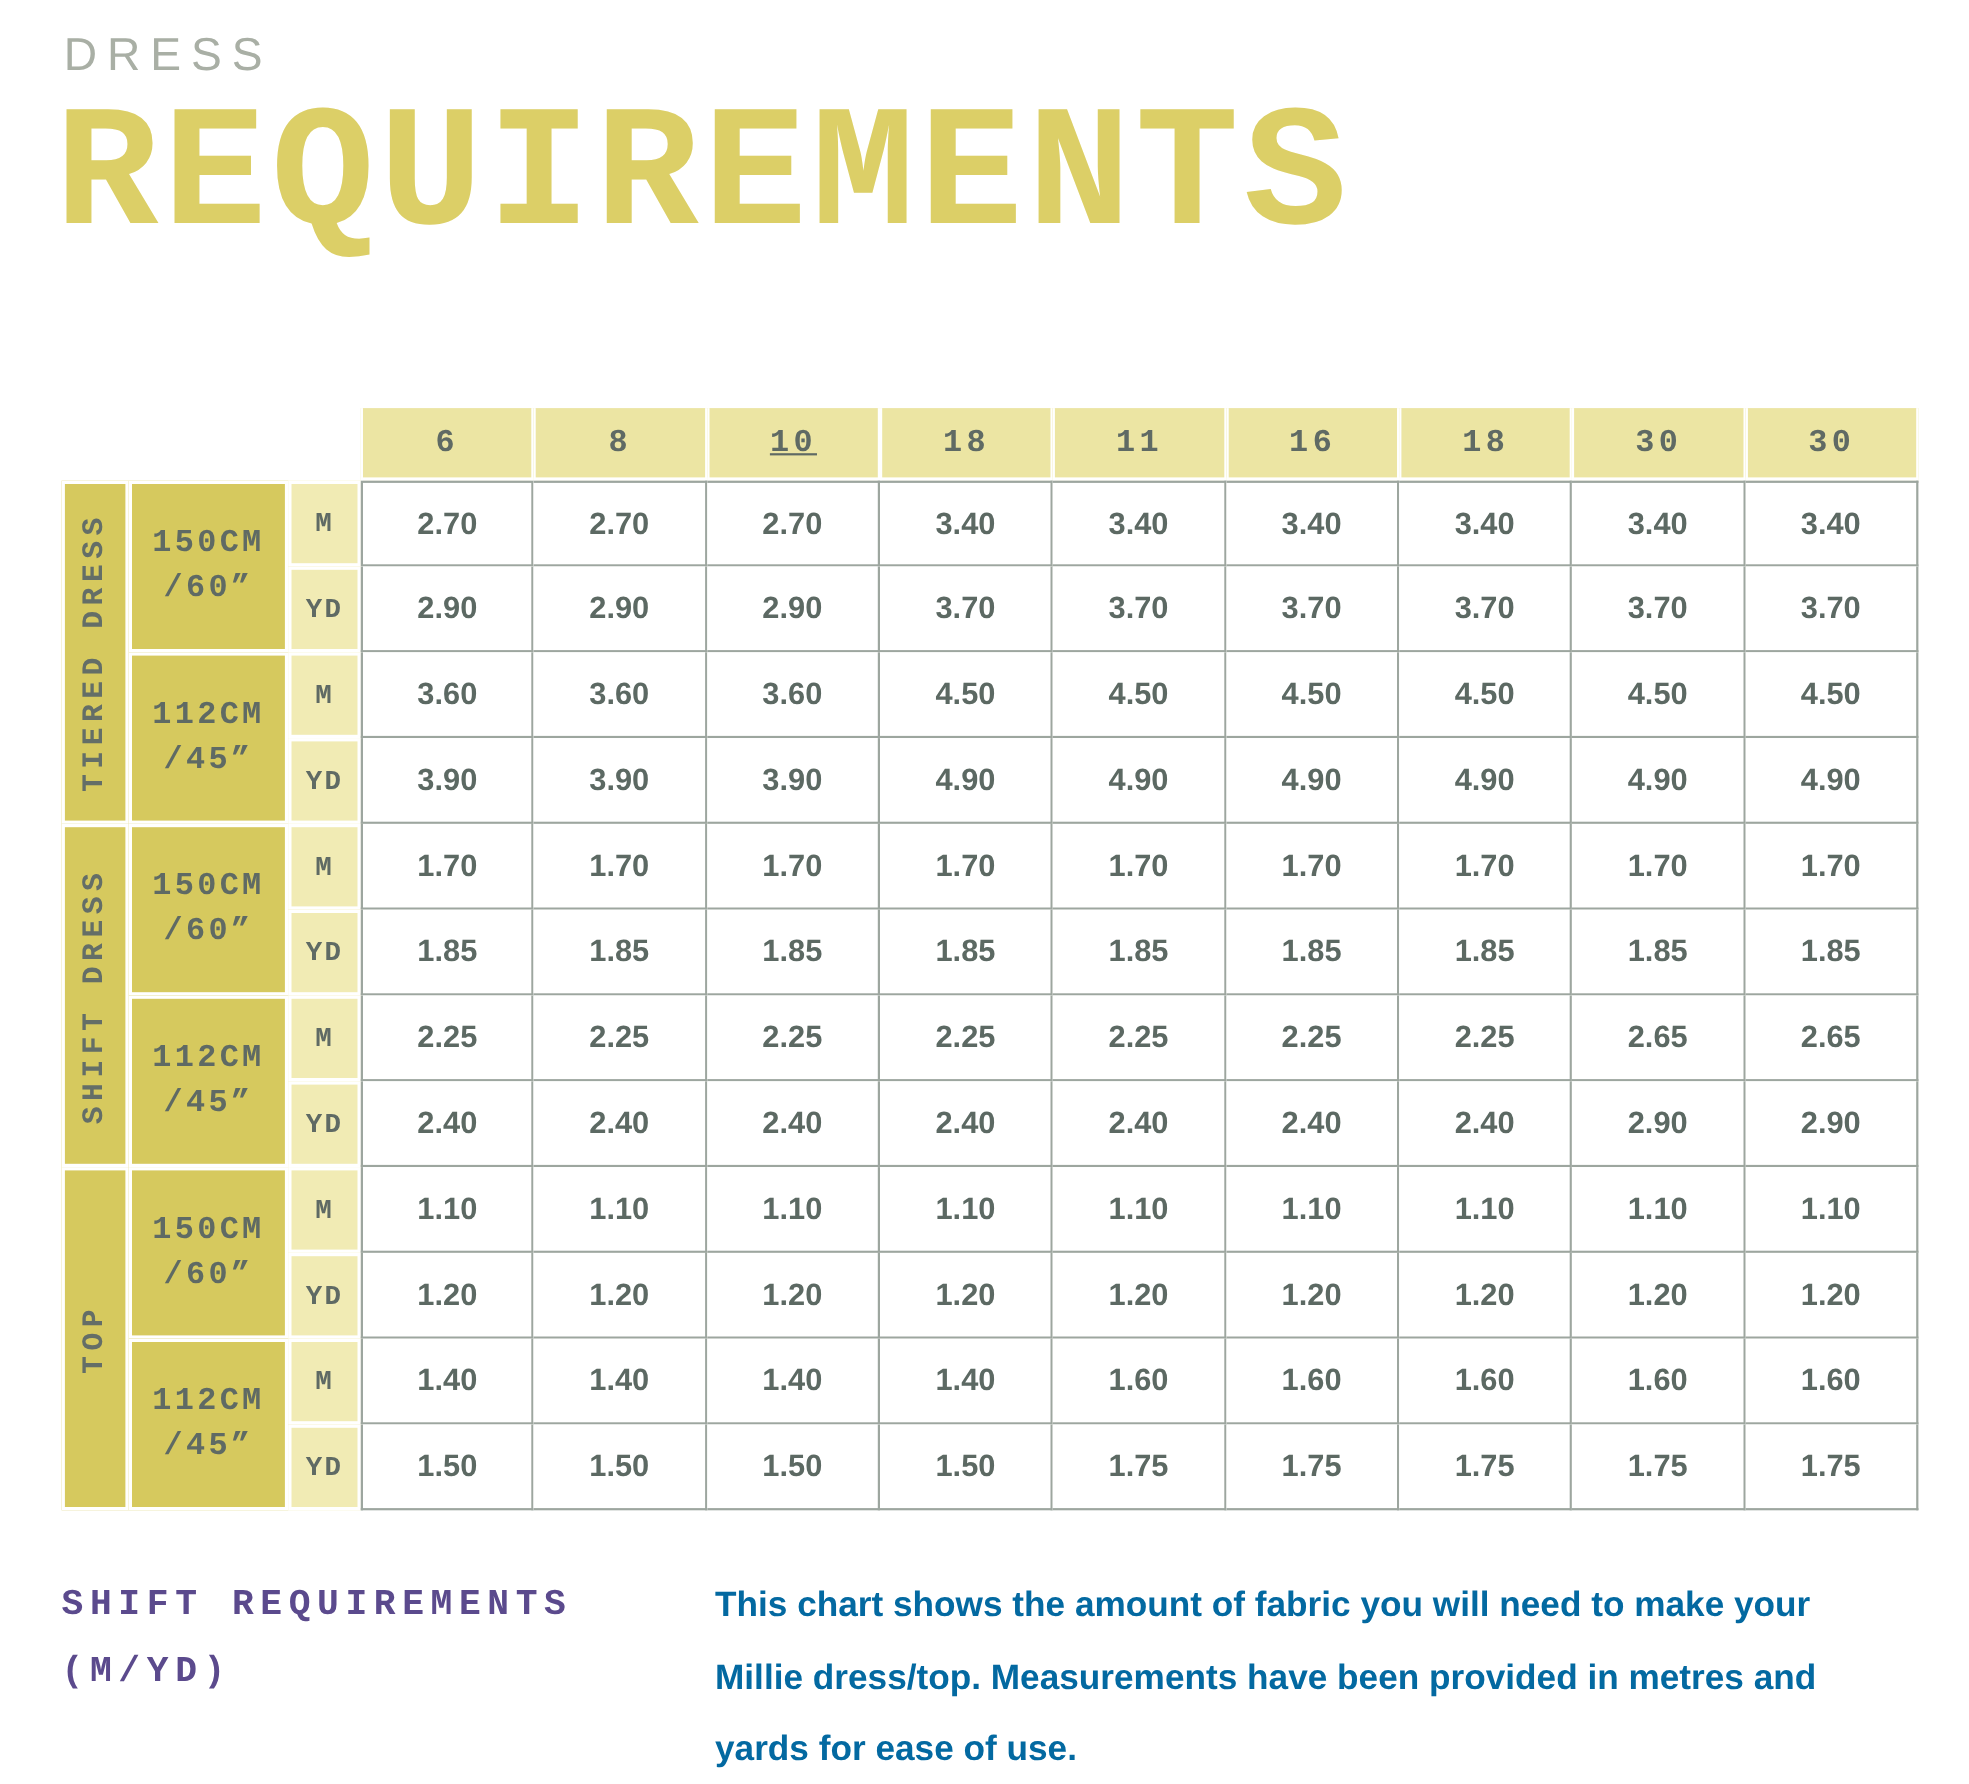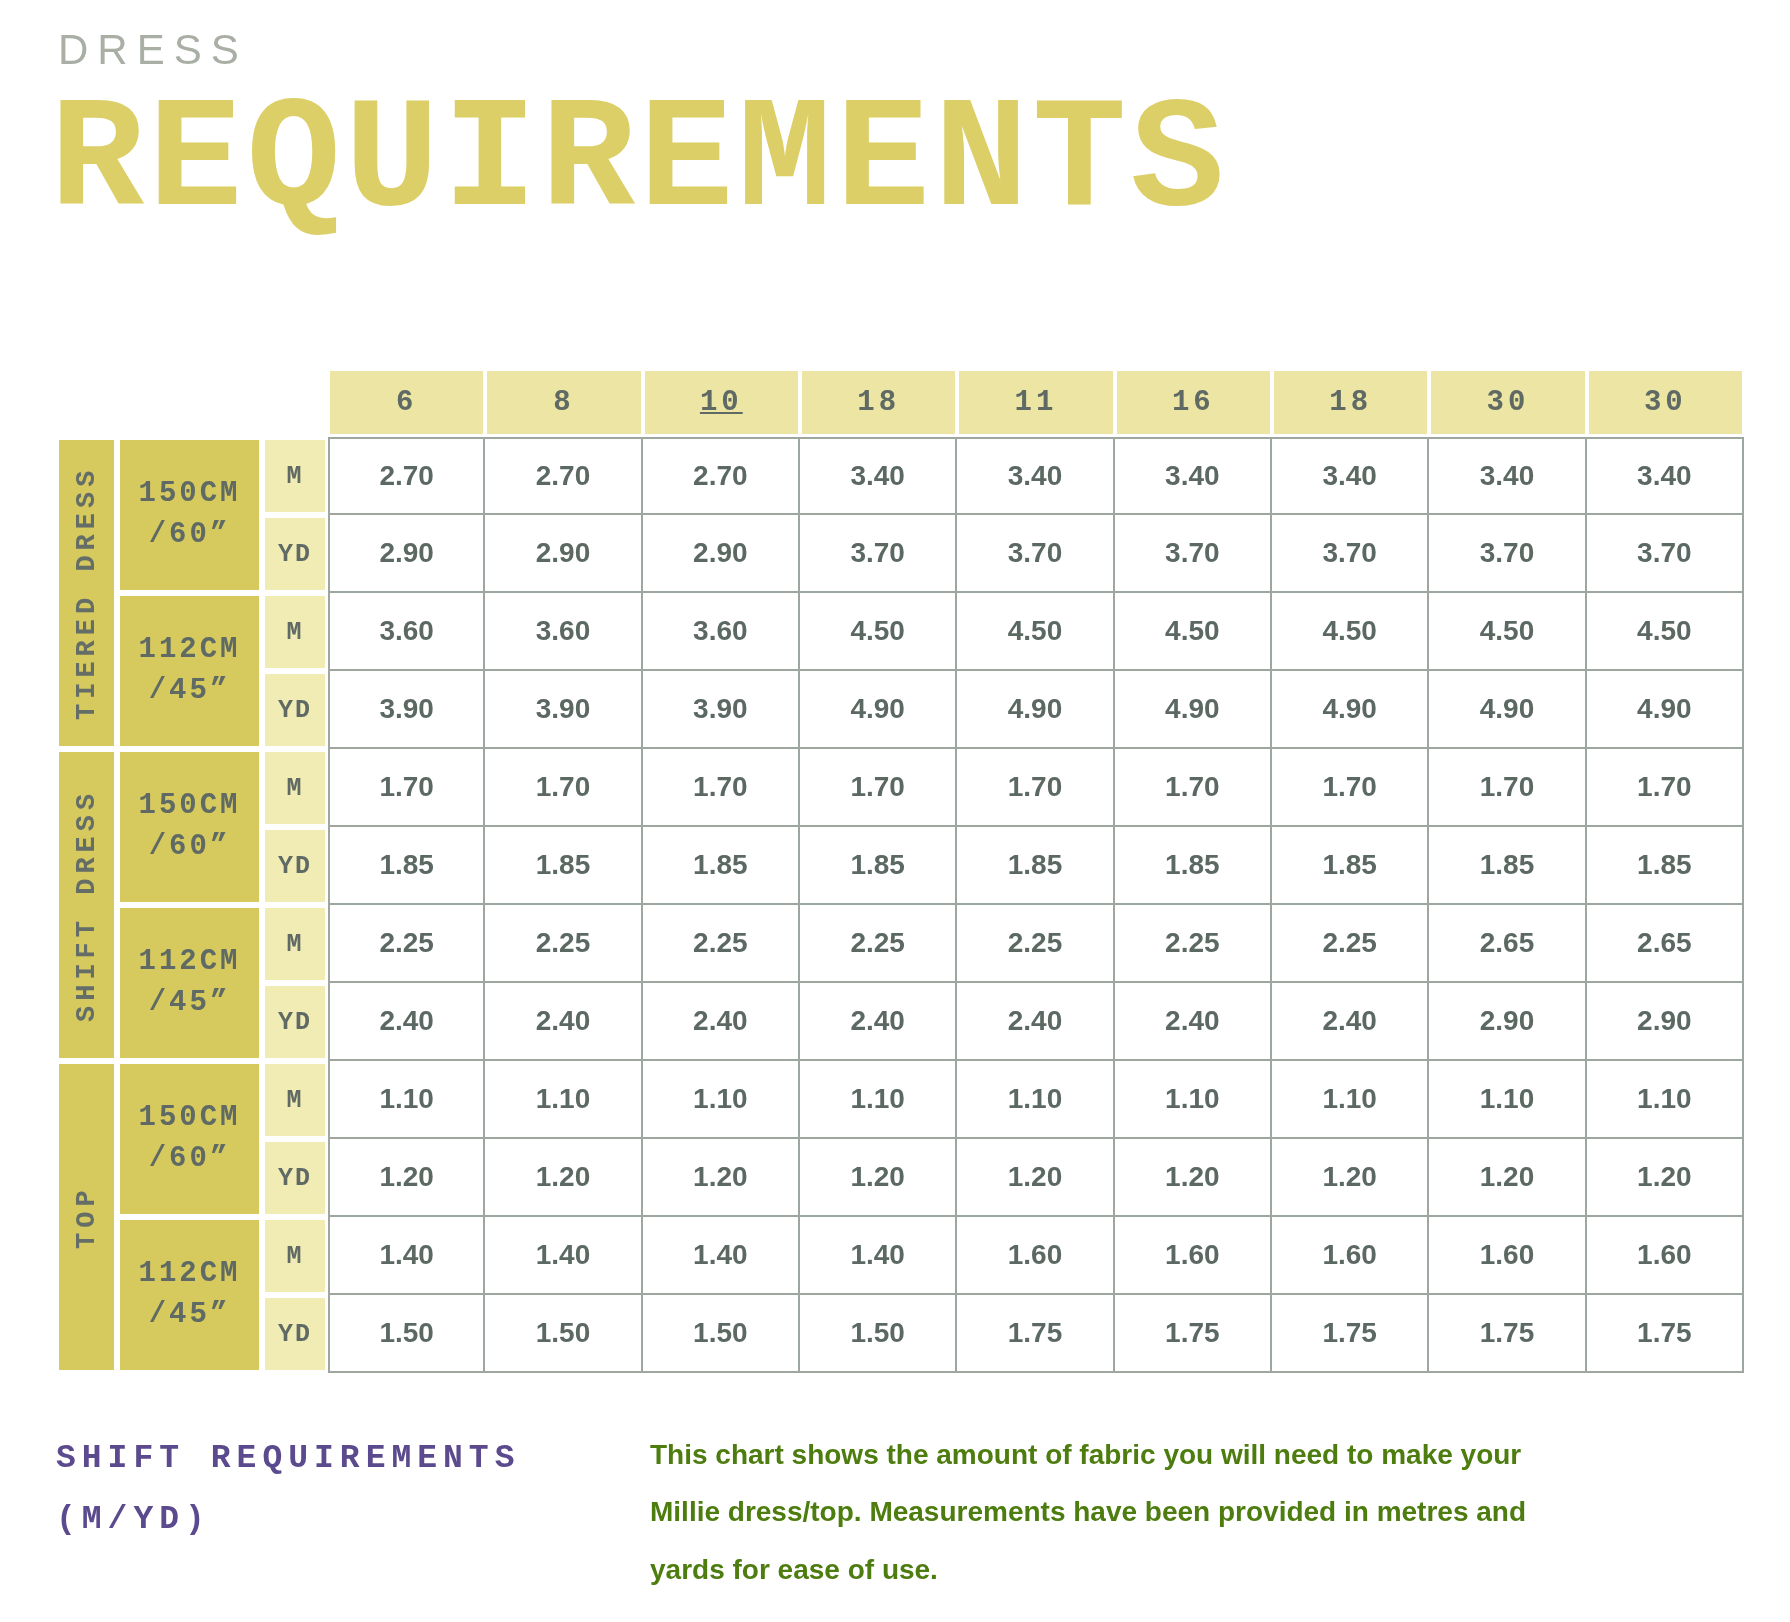--- a/index.html
+++ b/index.html
@@ -68,21 +68,21 @@
   .value-cell.left-edge{border-left:2px solid #9da69f;}
   
   .footer-heading{
     position:absolute;left:56px;top:1428px;
     font-family:"Liberation Mono",monospace;font-weight:700;
     font-size:33px;letter-spacing:6px;color:#5b4a8d;
     white-space:pre-line;line-height:1.85;
   }
   .footer-desc{
     position:absolute;left:650px;top:1426px;
-    font-size:28px;font-weight:700;color:#4d7c0f;
+    font-size:32px;font-weight:700;color:#0369a1;
     white-space:pre-line;line-height:2.05;
   }
 </style>
 </head>
 <body>
 
 <div class="kicker">DRESS</div>
 <div class="big-title">REQUIREMENTS</div>
 
 <div class="req-table">

